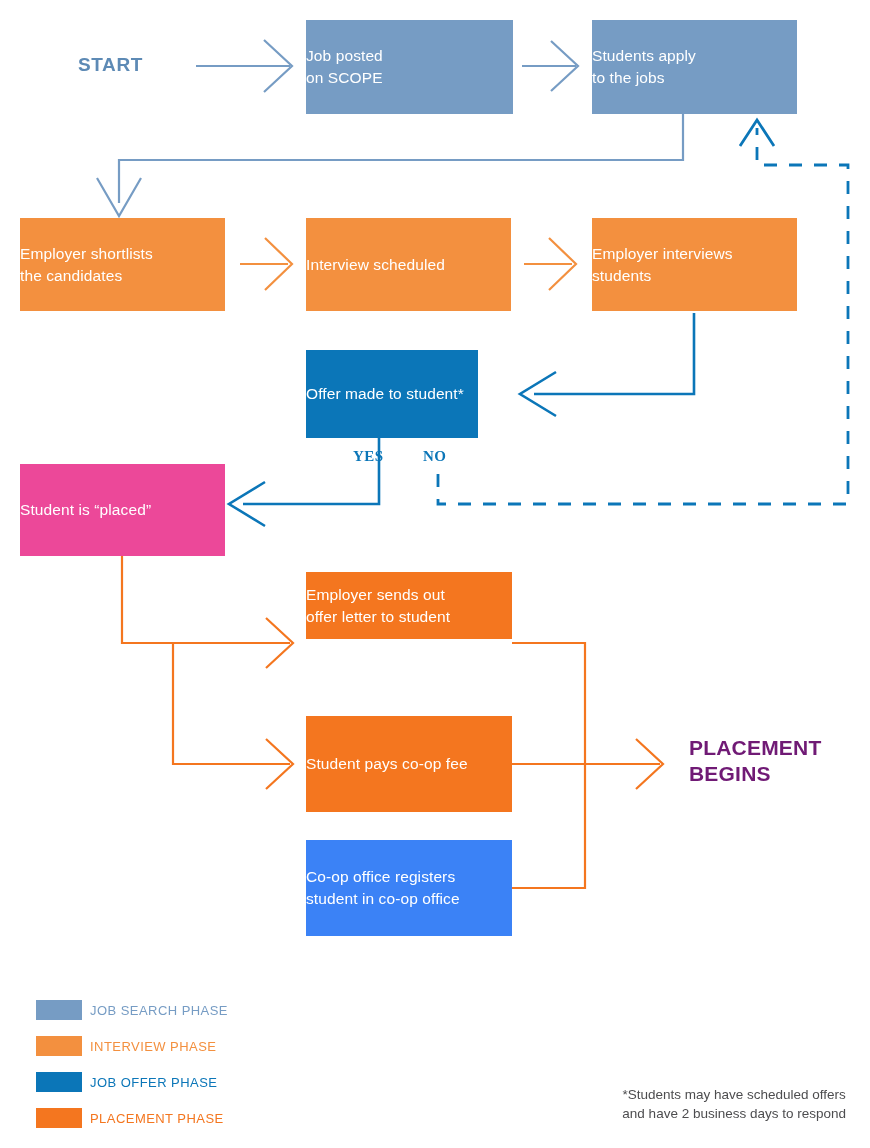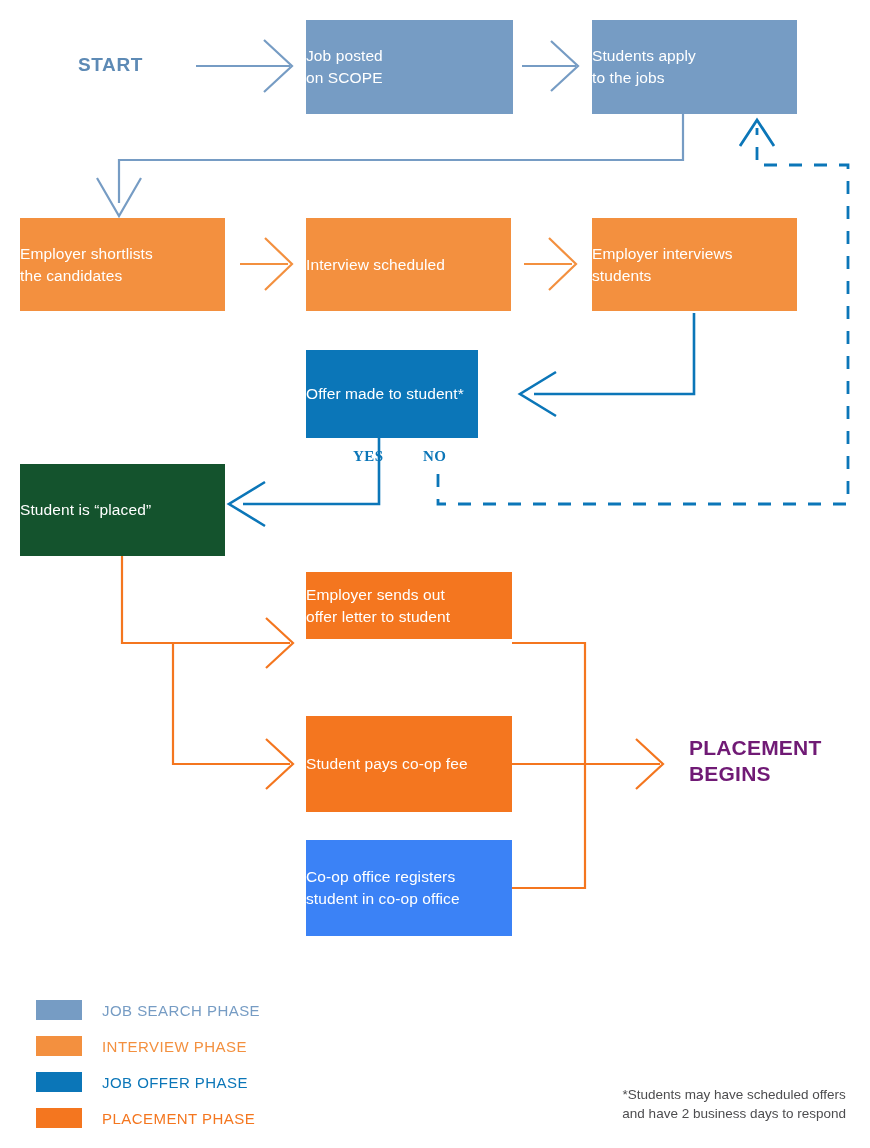--- a/index.html
+++ b/index.html
@@ -72,22 +72,22 @@
     display: flex;
     align-items: center;
     height: 36px;
   }
   .legend-swatch {
     width: 46px;
     height: 20px;
     flex: 0 0 auto;
   }
   .legend-text {
-    margin-left: 20px;
-    font-size: 15px;
+    margin-left: 8px;
+    font-size: 13px;
     letter-spacing: 0.45px;
     font-family: "Liberation Sans", sans-serif;
   }
   .footnote {
     position: absolute;
     right: 24px;
     top: 1085px;
     text-align: center;
     font-size: 13.5px;
     line-height: 1.42;
@@ -187,21 +187,21 @@
     <span>
       <span>Employer interviews</span><br>
       <span>students</span>
     </span>
   </div>
 
   <div class="node" style="left:306px; top:350px; width:172px; height:88px; background:#0b76b8;">
     <span>Offer made to student*</span>
   </div>
 
-  <div class="node" style="left:20px; top:464px; width:205px; height:92px; background:#14532d;">
+  <div class="node" style="left:20px; top:464px; width:205px; height:92px; background:#ec4899;">
     <span>Student is “placed”</span>
   </div>
 
   <div class="node" style="left:306px; top:572px; width:206px; height:67px; background:#f4761f;">
     <span>
       <span>Employer sends out</span><br>
       <span>offer letter to student</span>
     </span>
   </div>
 

